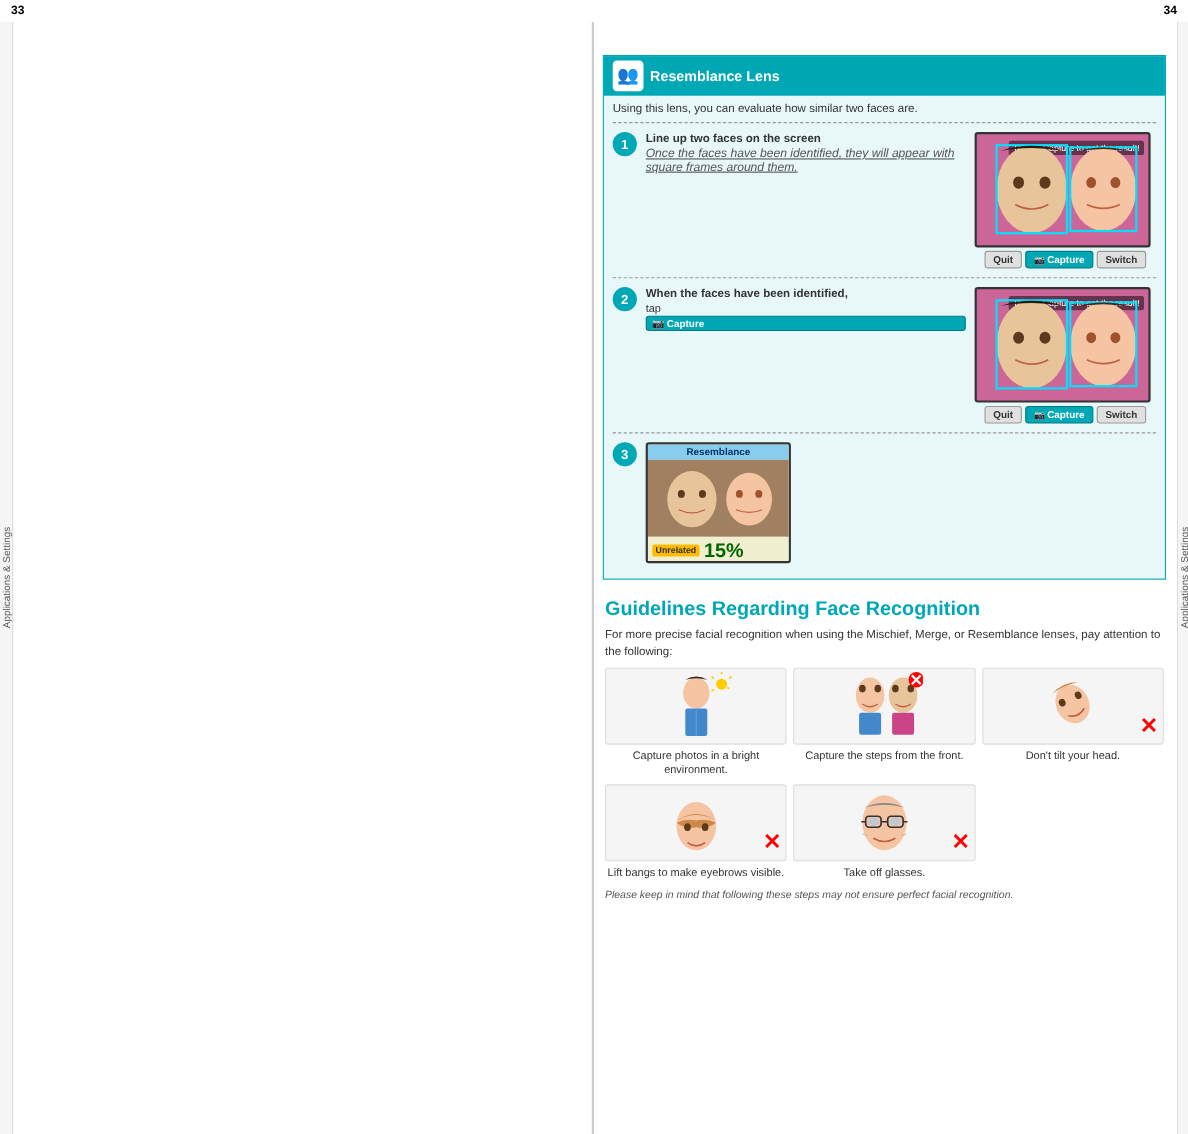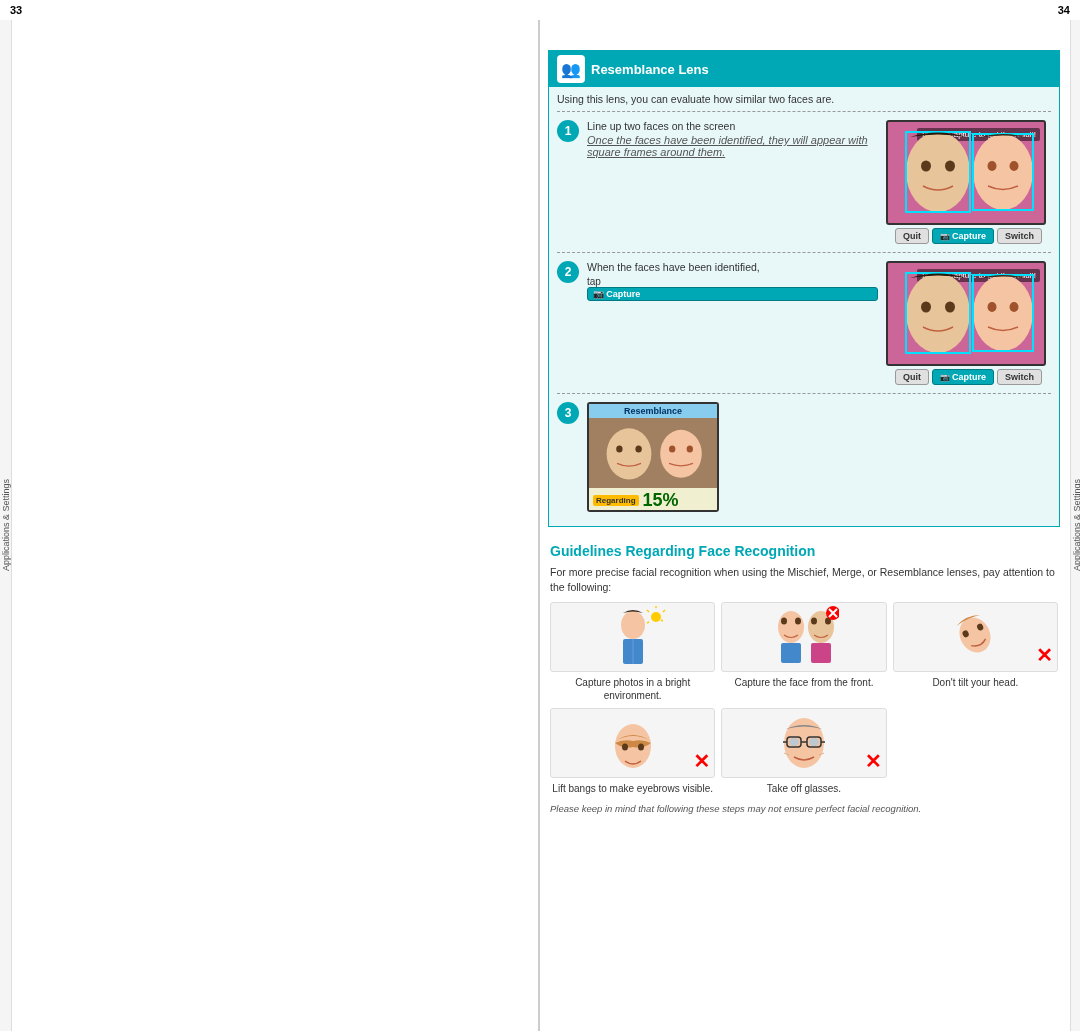--- a/index.html
+++ b/index.html
@@ -108,21 +108,21 @@
       flex-shrink: 0;
     }
 
     .step-text {
       flex: 1;
       font-size: 10.5px;
       color: #333;
     }
 
     .step-text .step-title {
-      font-weight: normal;
+      font-weight: bold;
       margin-bottom: 2px;
     }
 
     .step-text .step-italic {
       font-style: italic;
       color: #555;
       font-size: 11px;
       text-decoration: underline;
     }
 
@@ -187,21 +187,21 @@
     }
 
     
     .guidelines-section {
       padding: 8px 10px;
     }
 
     .guidelines-title {
       color: #00a8b5;
       font-weight: bold;
-      font-size: 14px;
+      font-size: 18px;
       margin-bottom: 6px;
     }
 
     .guidelines-text {
       font-size: 10.5px;
       color: #333;
       margin-bottom: 8px;
       line-height: 1.4;
     }
 
@@ -404,21 +404,21 @@
                     <ellipse cx="62" cy="30" rx="4" ry="4.5" fill="#5a3a1a"></ellipse>
                     <path d="M35,48 Q50,55 65,48" stroke="#c06040" stroke-width="1.5" fill="none"></path>
                     <ellipse cx="115" cy="36" rx="26" ry="30" fill="#f5c5a3"></ellipse>
                     <ellipse cx="104" cy="30" rx="4" ry="4.5" fill="#a0522d"></ellipse>
                     <ellipse cx="126" cy="30" rx="4" ry="4.5" fill="#a0522d"></ellipse>
                     <path d="M100,48 Q115,54 130,48" stroke="#c06040" stroke-width="1.5" fill="none"></path>
                   </svg>
                 </div>
 
                 <div style="display:flex;align-items:center;padding:2px 4px;background:#f0f0d0;gap:4px;">
-                  <span style="background:#ffbb00;font-size:8px;font-weight:bold;padding:1px 3px;border-radius:2px;color:#333;">Regarding</span>
+                  <span style="background:#ffbb00;font-size:8px;font-weight:bold;padding:1px 3px;border-radius:2px;color:#333;">Unrelated</span>
                   <span style="font-size:18px;font-weight:bold;color:#006600;">15%</span>
                 </div>
 
               </div>
             </div>
           </div>
 
         </div>
       </div>
 
@@ -463,21 +463,21 @@
                 <ellipse cx="45" cy="16" rx="3" ry="3.5" fill="#5a3a1a"></ellipse>
                 <ellipse cx="59" cy="16" rx="3" ry="3.5" fill="#5a3a1a"></ellipse>
                 <path d="M45,30 Q52,35 59,30" stroke="#c06040" stroke-width="1.2" fill="none"></path>
                 <rect x="42" y="38" width="20" height="20" fill="#cc4488" rx="2"></rect>
 
                 <circle cx="64" cy="8" r="7" fill="red"></circle>
                 <line x1="60" y1="4" x2="68" y2="12" stroke="white" stroke-width="2"></line>
                 <line x1="68" y1="4" x2="60" y2="12" stroke="white" stroke-width="2"></line>
               </svg>
             </div>
-            <div class="guideline-caption">Capture the face from the front.</div>
+            <div class="guideline-caption">Capture the steps from the front.</div>
           </div>
 
           <div class="guideline-item">
             <div class="guideline-image bad">
               <svg width="70" height="65" viewBox="0 0 70 65">
                 <g transform="rotate(-25, 35, 30)">
                   <ellipse cx="35" cy="30" rx="15" ry="18" fill="#f5c5a3"></ellipse>
                   <ellipse cx="27" cy="25" rx="3" ry="3.5" fill="#5a3a1a"></ellipse>
                   <ellipse cx="43" cy="25" rx="3" ry="3.5" fill="#5a3a1a"></ellipse>
                   <path d="M27,38 Q35,44 43,38" stroke="#c06040" stroke-width="1.5" fill="none"></path>

